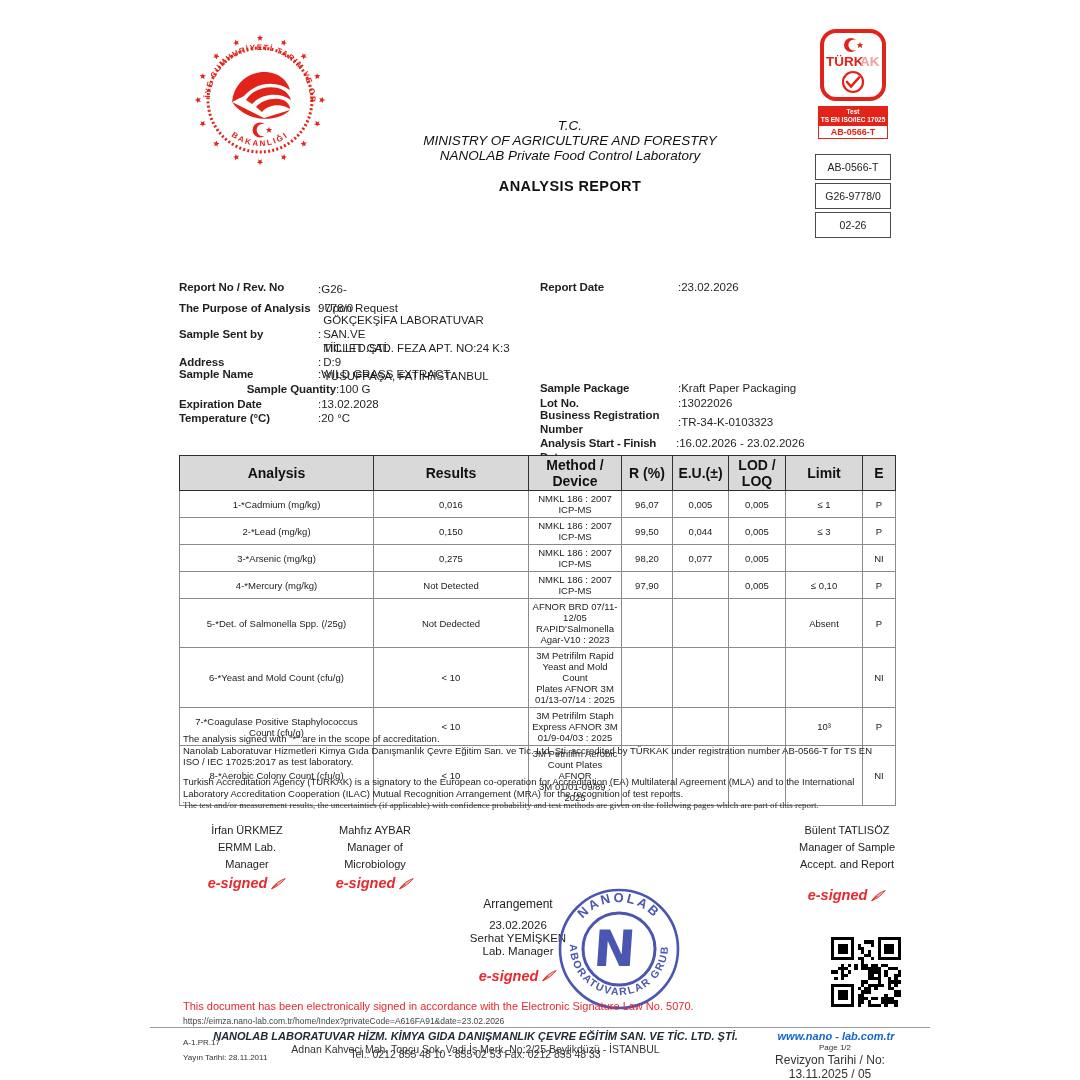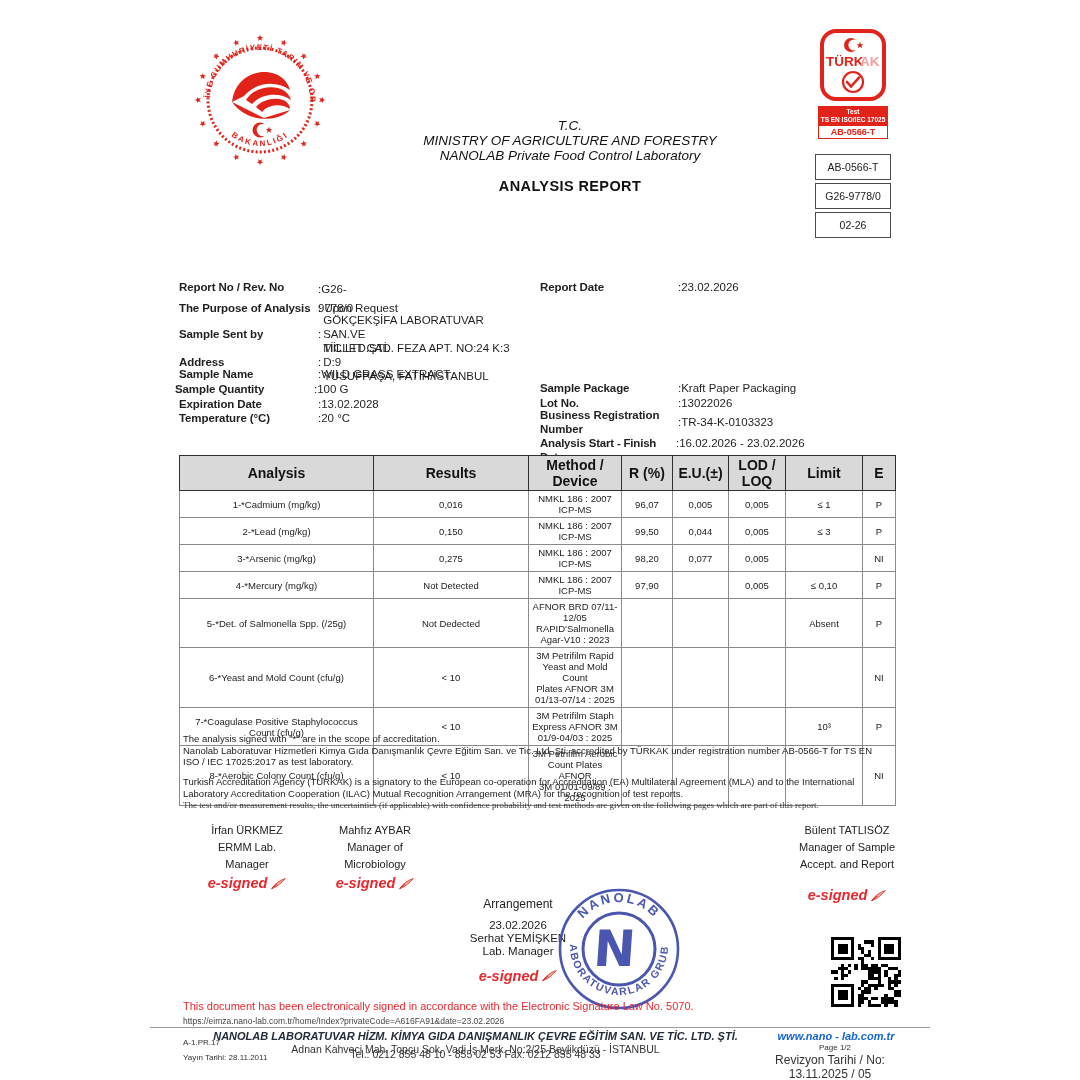--- a/index.html
+++ b/index.html
@@ -175,21 +175,21 @@
   <div class="meta-row center" style="left:179px;top:341px;width:340px;">
     <span class="lbl">Address</span>
       <span class="colon">:</span>
       <span class="val">MİLLET CAD. FEZA APT. NO:24 K:3 D:9
 YUSUFPAŞA, FATİH/İSTANBUL</span>
   </div>
   <div class="meta-row" style="left:179px;top:367px;width:330px;">
     <span class="lbl">Sample Name</span>
       <span class="val">:WILD GRASS EXTRACT</span>
   </div>
-  <div class="meta-row" style="left:175px;top:382px;width:330px;">
+  <div class="meta-row" style="left:197px;top:382px;width:330px;text-align:right;">
     <span class="lbl">Sample Quantity</span>
       <span class="val">:100 G</span>
   </div>
   <div class="meta-row" style="left:179px;top:397px;width:330px;">
     <span class="lbl">Expiration Date</span>
       <span class="val">:13.02.2028</span>
   </div>
   <div class="meta-row" style="left:179px;top:411px;width:330px;">
     <span class="lbl">Temperature (°C)</span>
       <span class="val">:20 °C</span>

